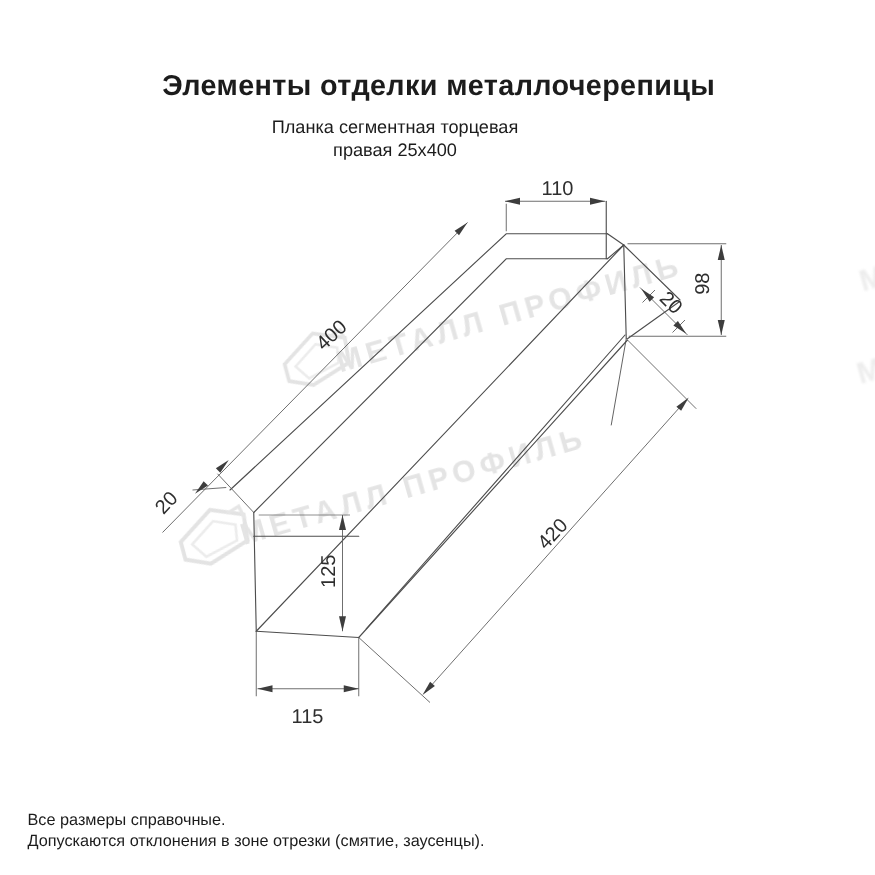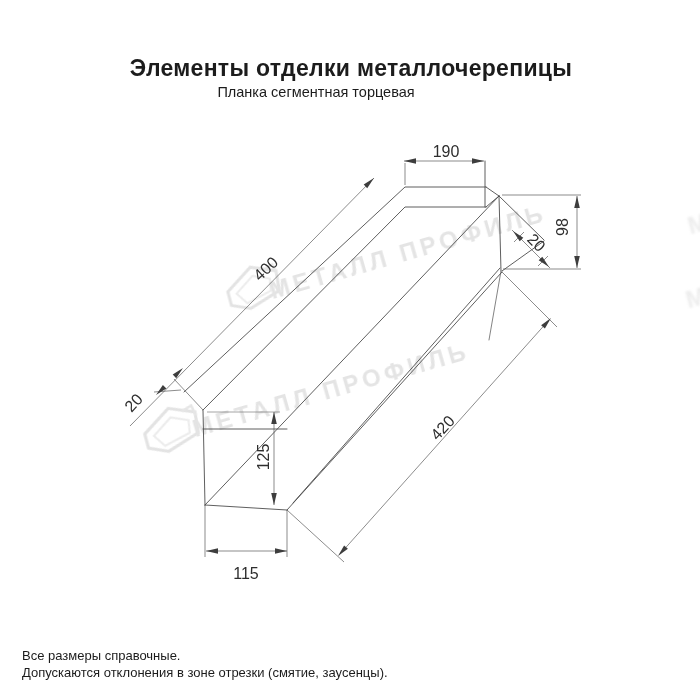--- a/index.html
+++ b/index.html
@@ -5,21 +5,21 @@
   html,body{margin:0;padding:0;background:#fff;}
   #page{
     position:relative;width:700px;height:700px;background:#ffffff;
     font-family:"Liberation Sans","DejaVu Sans",sans-serif;overflow:hidden;
   }
   .title{
     position:absolute;left:351px;top:26px;transform:translateX(-50%);
     font-size:23px;font-weight:bold;color:#1c1c1c;white-space:nowrap;letter-spacing:0.3px;margin-top:29px;
   }
   .subtitle{
-    position:absolute;left:316px;top:83px;transform:translateX(-50%);
+    position:absolute;left:316px;top:93px;transform:translateX(-50%);
     font-size:14.5px;color:#1c1c1c;text-align:center;line-height:19px;white-space:nowrap;
   }
   .footer{
     position:absolute;left:22px;font-size:13px;color:#1c1c1c;white-space:nowrap;
   }
   .footer.l1{top:648px;}
   .footer.l2{top:665px;}
   svg.draw{position:absolute;left:0;top:0;}
   .dim{
     position:absolute;font-size:16px;color:#2e2e2e;white-space:nowrap;
@@ -136,29 +136,30 @@
       <path d="M338,556 L347.9,548.7 L344.1,545.4 Z"></path>
 
       <path d="M274,412 L271.2,424 L276.8,424 Z"></path>
       <path d="M274,505 L271.2,493 L276.8,493 Z"></path>
 
       <path d="M206,551 L218,548.2 L218,553.8 Z"></path>
       <path d="M287,551 L275,548.2 L275,553.8 Z"></path>
     </g>
   </svg>
 
-  <div class="dim" style="left:446px;top:152px;">190</div>
+  <div class="dim" style="left:446px;top:152px;">110</div>
   <div class="dim" style="left:563px;top:227px;transform:translate(-50%,-50%) rotate(-90deg);">98</div>
   <div class="dim" style="left:536px;top:243px;transform:translate(-50%,-50%) rotate(45deg);">20</div>
   <div class="dim" style="left:266px;top:269px;transform:translate(-50%,-50%) rotate(-43deg);">400</div>
   <div class="dim" style="left:443px;top:428px;transform:translate(-50%,-50%) rotate(-47deg);">420</div>
   <div class="dim" style="left:134px;top:403px;transform:translate(-50%,-50%) rotate(-47deg);">20</div>
   <div class="dim" style="left:264px;top:457px;transform:translate(-50%,-50%) rotate(-90deg);">125</div>
   <div class="dim" style="left:246px;top:542px;margin-top:32px;">115</div>
 
   <div class="title">Элементы отделки металлочерепицы</div>
   <div class="subtitle">
     <div>Планка сегментная торцевая</div>
+    <div>правая 25х400</div>
   </div>
 
   <div class="footer l1">Все размеры справочные.</div>
   <div class="footer l2">Допускаются отклонения в зоне отрезки (смятие, заусенцы).</div>
 </div>
 
 </body></html>

